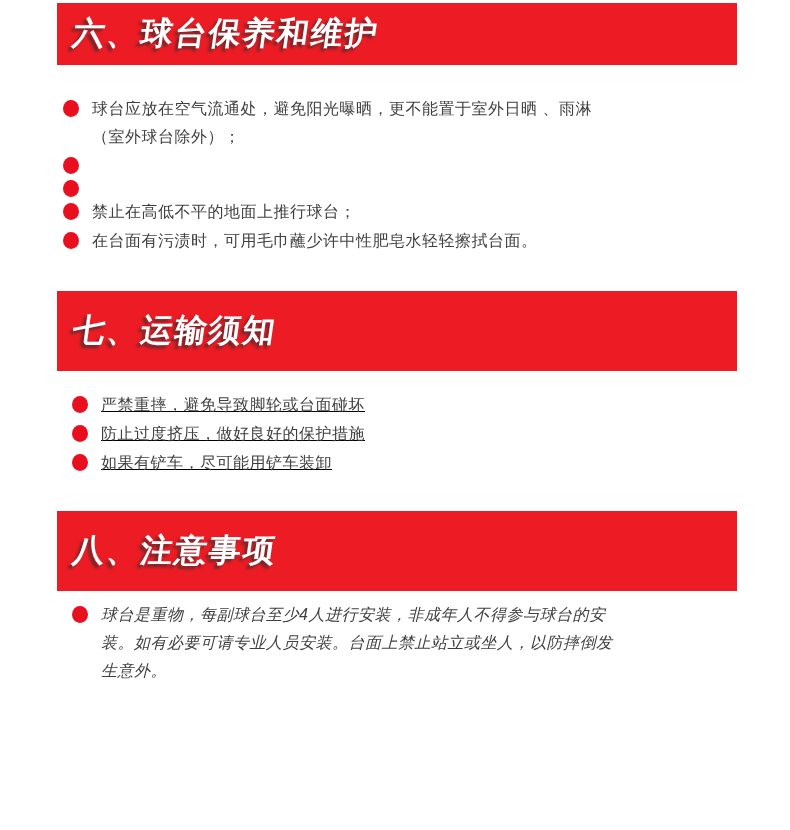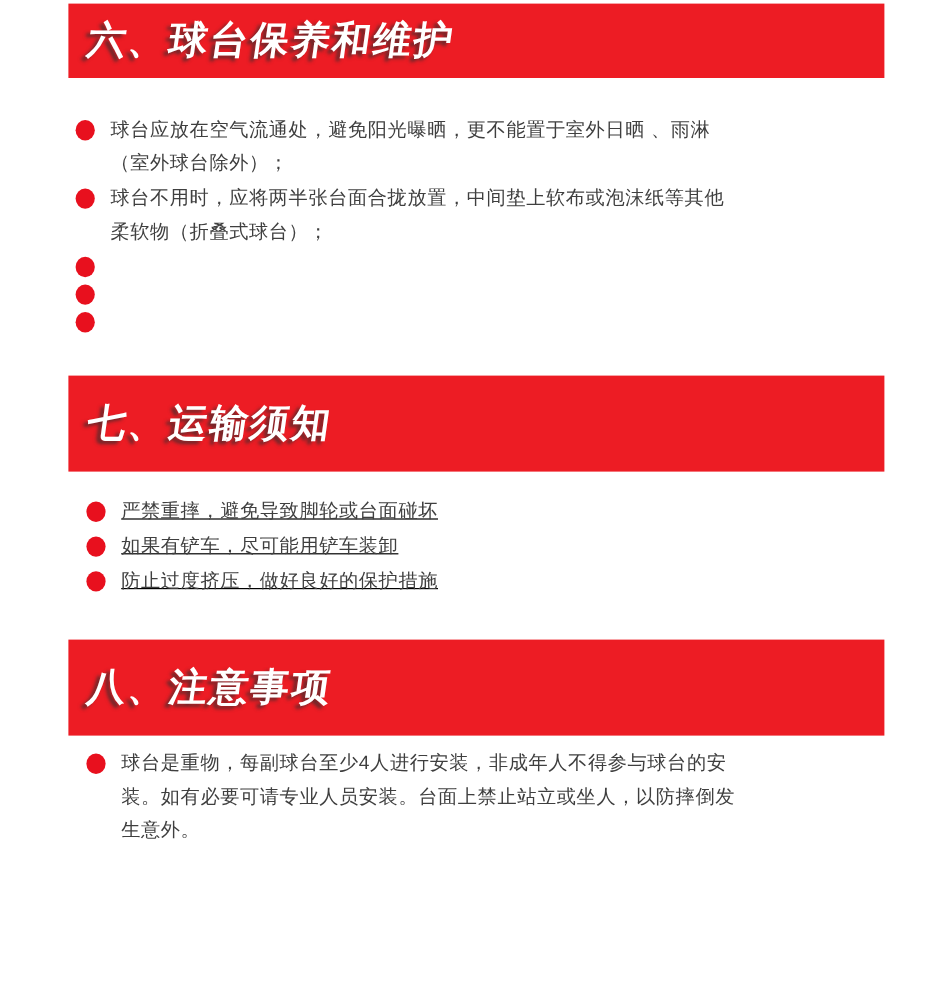--- a/index.html
+++ b/index.html
@@ -33,21 +33,21 @@
     text-shadow: -3px 3px 3px rgba(45, 45, 45, 0.70);
     white-space: nowrap;
   }
   .list {
     list-style: none;
     margin: 0;
     padding: 0 0 0 57px;
   }
   .list-1 { margin-top: 30px; padding-left: 48px; }
   .list-2 { margin-top: 20px; text-decoration: underline; }
-  .list-3 { margin-top: 10px; }
+  .list-3 { margin-top: 10px; font-style: italic; }
   .item {
     display: flex;
     align-items: flex-start;
     margin: 0 0 1px 0;
   }
   .dot {
     flex: 0 0 auto;
     width: 16px;
     height: 17px;
     border-radius: 50%;
@@ -74,49 +74,49 @@
     <span class="banner-title">六、球台保养和维护</span>
   </header>
   <ul class="list list-1">
     <li class="item">
       <span class="dot"></span>
       <span class="txt">球台应放在空气流通处，避免阳光曝晒，更不能置于室外日晒 、雨淋
 （室外球台除外）；</span>
     </li>
     <li class="item">
       <span class="dot"></span>
-      <span class="txt">球台不用时，应将两半张台面合拢放置，中间垫上软布或泡沫纸等其他
-柔软物（折叠式球台）；</span>
     </li>
     <li class="item">
       <span class="dot"></span>
     </li>
     <li class="item">
       <span class="dot"></span>
+      <span class="txt">禁止在高低不平的地面上推行球台；</span>
     </li>
     <li class="item">
       <span class="dot"></span>
+      <span class="txt">在台面有污渍时，可用毛巾蘸少许中性肥皂水轻轻擦拭台面。</span>
     </li>
   </ul>
 
   <header class="banner banner-2">
     <span class="banner-title">七、运输须知</span>
   </header>
   <ul class="list list-2">
     <li class="item">
       <span class="dot"></span>
       <span class="txt">严禁重摔，避免导致脚轮或台面碰坏</span>
     </li>
     <li class="item">
       <span class="dot"></span>
-      <span class="txt">如果有铲车，尽可能用铲车装卸</span>
+      <span class="txt">防止过度挤压，做好良好的保护措施</span>
     </li>
     <li class="item">
       <span class="dot"></span>
-      <span class="txt">防止过度挤压，做好良好的保护措施</span>
+      <span class="txt">如果有铲车，尽可能用铲车装卸</span>
     </li>
   </ul>
 
   <header class="banner banner-3">
     <span class="banner-title">八、注意事项</span>
   </header>
   <ul class="list list-3">
     <li class="item">
       <span class="dot"></span>
       <span class="txt">球台是重物，每副球台至少4人进行安装，非成年人不得参与球台的安

